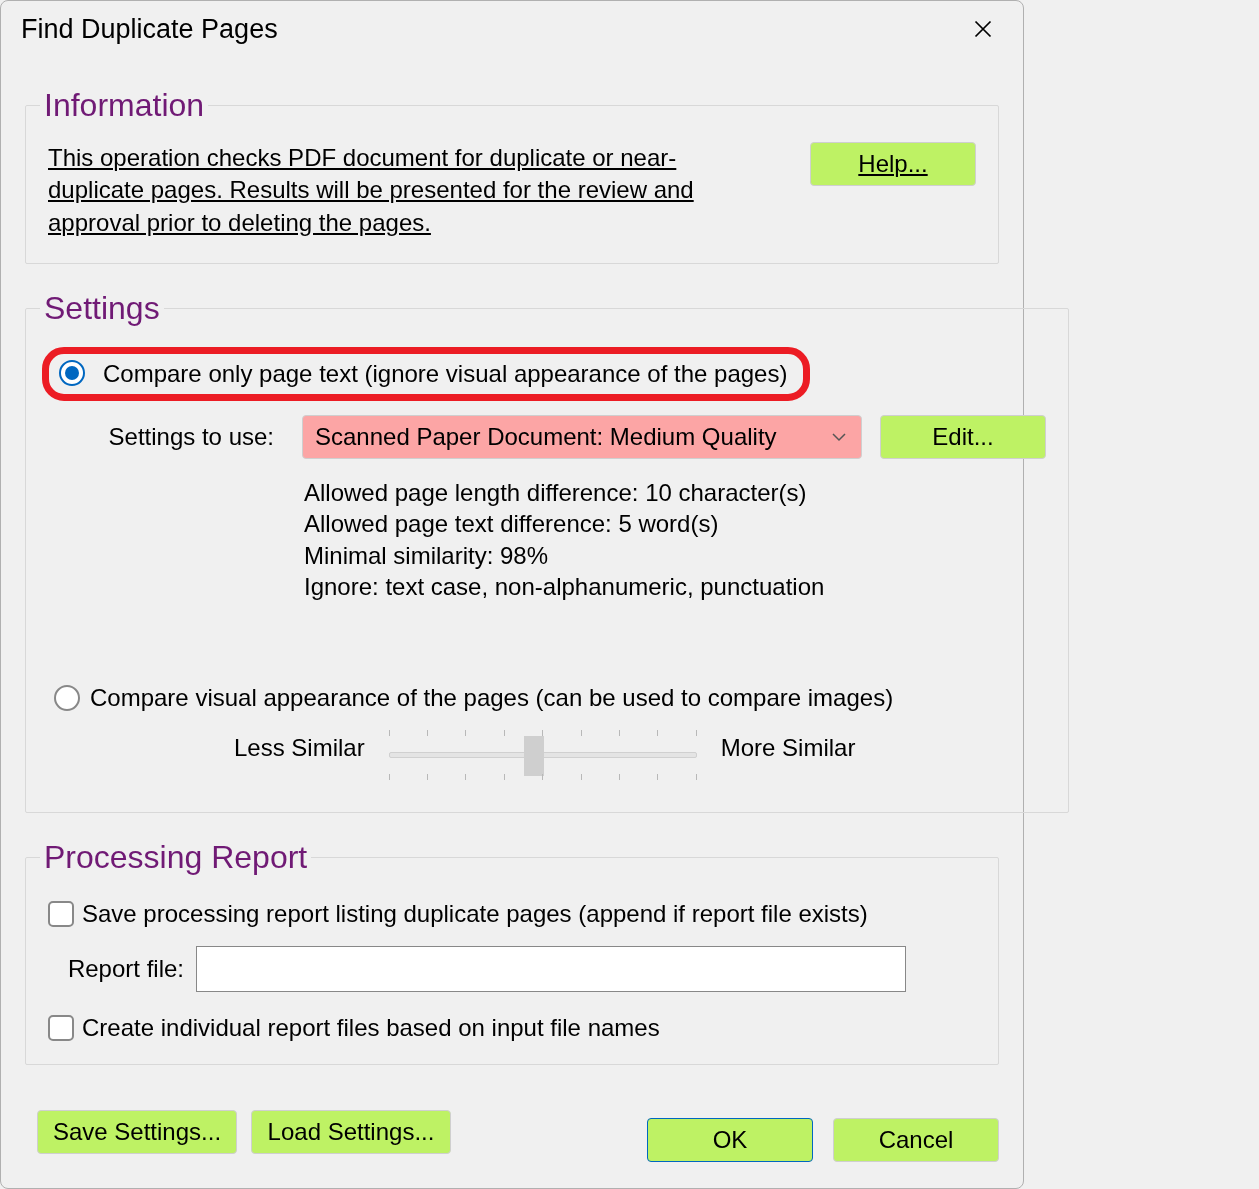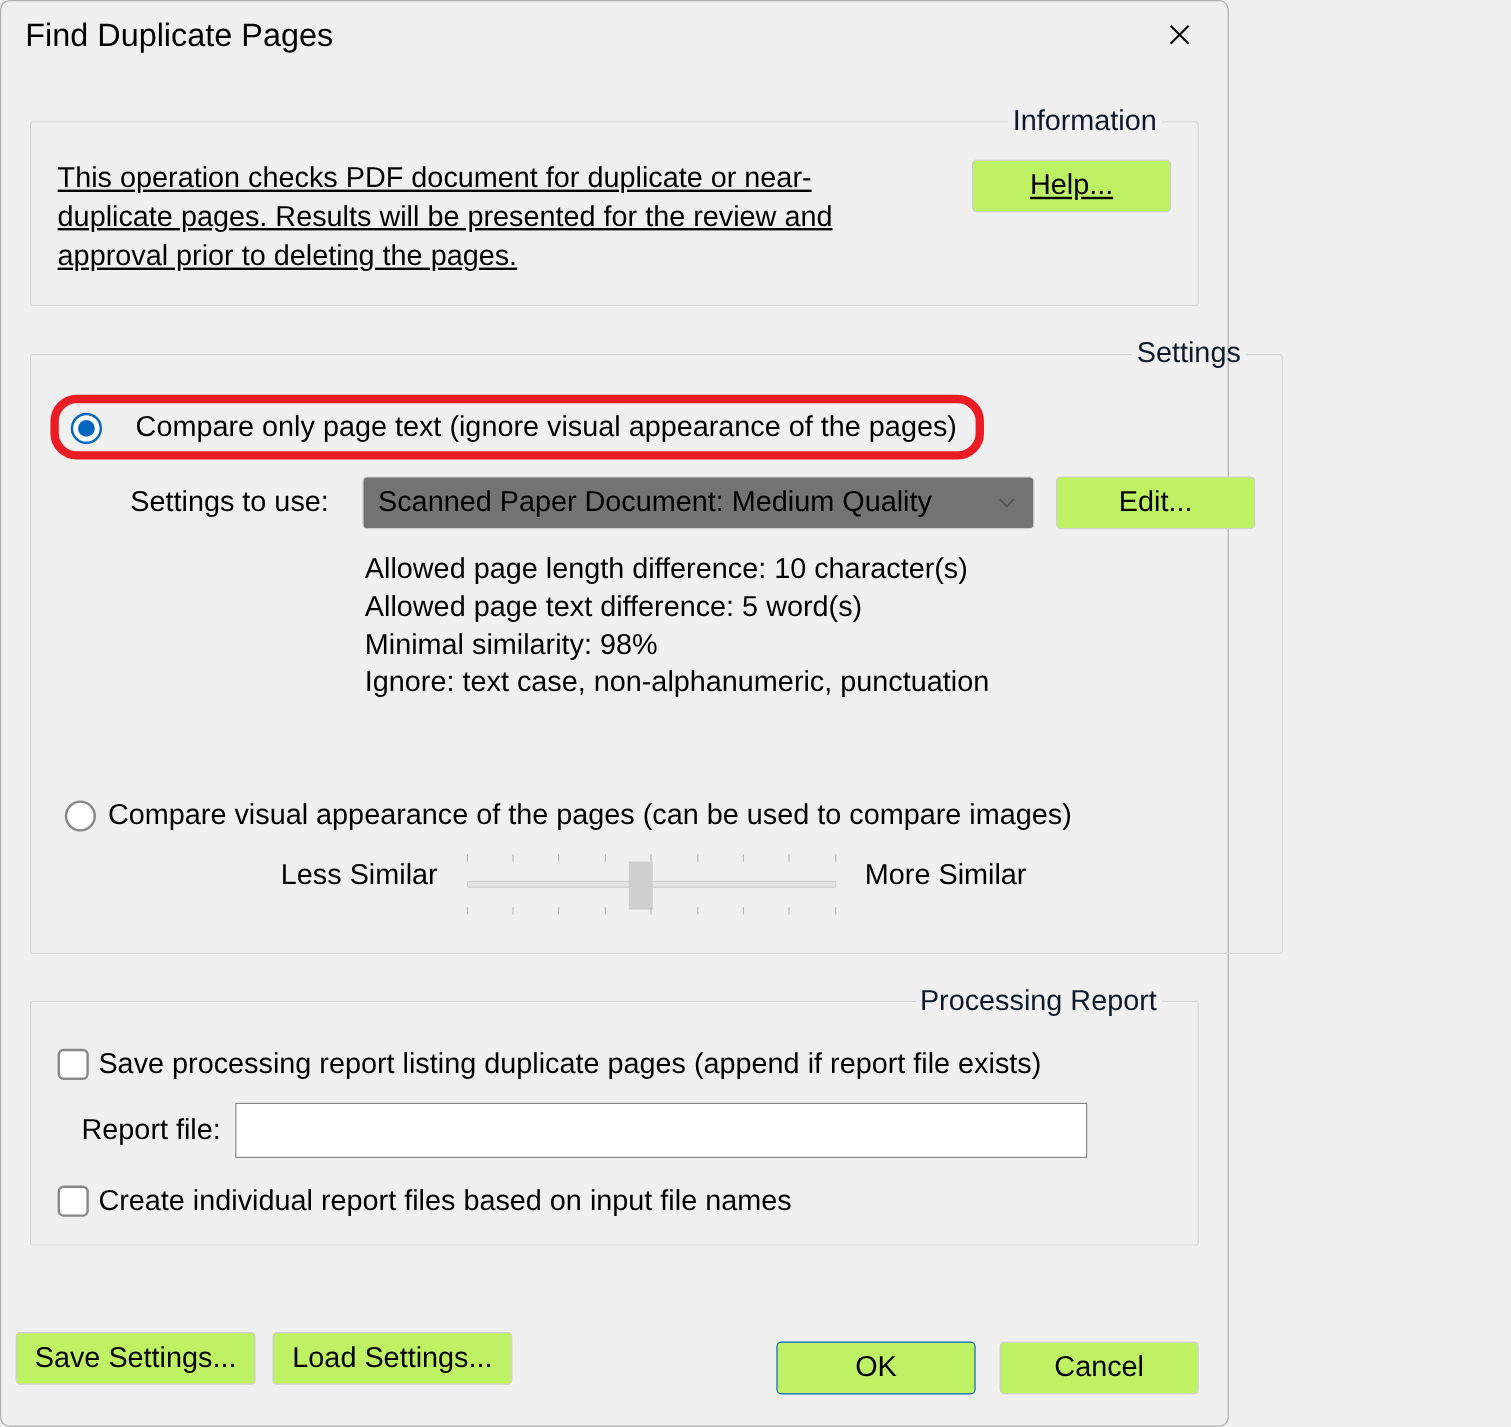--- a/index.html
+++ b/index.html
@@ -39,25 +39,24 @@
     .close-btn svg { width: 20px; height: 20px; }
     .content { padding: 10px 24px 0 24px; }
     fieldset {
       border: 1px solid #d8d8d8;
       border-radius: 2px;
       padding: 18px 22px 24px 22px;
       margin-top: 26px;
       position: relative;
     }
     legend {
-      font-size: 24px;
-      color: #0f172a;
+      font-size: 32px;
+      color: #701a75;
       padding: 0 4px;
       margin-left: -8px;
-      text-align: right;
     }
     .info-row {
       display: flex;
       align-items: flex-start;
       gap: 30px;
       text-decoration: underline;
     }
     .info-text {
       font-size: 24px;
       line-height: 1.35;
@@ -86,22 +85,22 @@
       color: #9a9a9a;
       border-color: #d8d8d8;
       background: #f4f4f4;
       cursor: default;
     }
     .highlight-box {
       border: 7px solid #ec1c24;
       border-radius: 22px;
       padding: 6px 16px 6px 10px;
       display: inline-flex;
-      align-items: flex-end;
-      gap: 28px;
+      align-items: flex-start;
+      gap: 18px;
       margin-left: -6px;
       margin-top: 2px;
     }
     .radio {
       width: 26px; height: 26px;
       border: 2px solid #0067c0;
       border-radius: 50%;
       display: inline-flex;
       align-items: center;
       justify-content: center;
@@ -131,21 +130,21 @@
     .settings-label {
       font-size: 24px;
       width: 236px;
       text-align: right;
       padding-right: 10px;
     }
     .combo {
       display: flex;
       align-items: center;
       justify-content: space-between;
-      background: #737373;
+      background: #fca5a5;
       border: 1px solid #cfcfcf;
       border-radius: 4px;
       padding: 6px 14px 6px 12px;
       font-size: 24px;
       width: 560px;
       height: 44px;
       cursor: pointer;
     }
     .chev { width: 16px; height: 16px; }
     .details-block {
@@ -233,21 +232,21 @@
       text-align: right;
     }
     .report-input {
       background: #fff;
       border: 1px solid #888;
       height: 46px;
       width: 710px;
     }
     .footer {
       position: absolute;
-      left: 12px;
+      left: 36px;
       right: 24px;
       bottom: 26px;
       display: flex;
       justify-content: space-between;
       align-items: center;
     }
     .footer-left { display: flex; gap: 14px; }
     .footer-right { display: flex; gap: 20px; margin-top: 16px; }
     fieldset.information { margin-top: 24px; }
     fieldset.settings { padding-bottom: 36px; }

